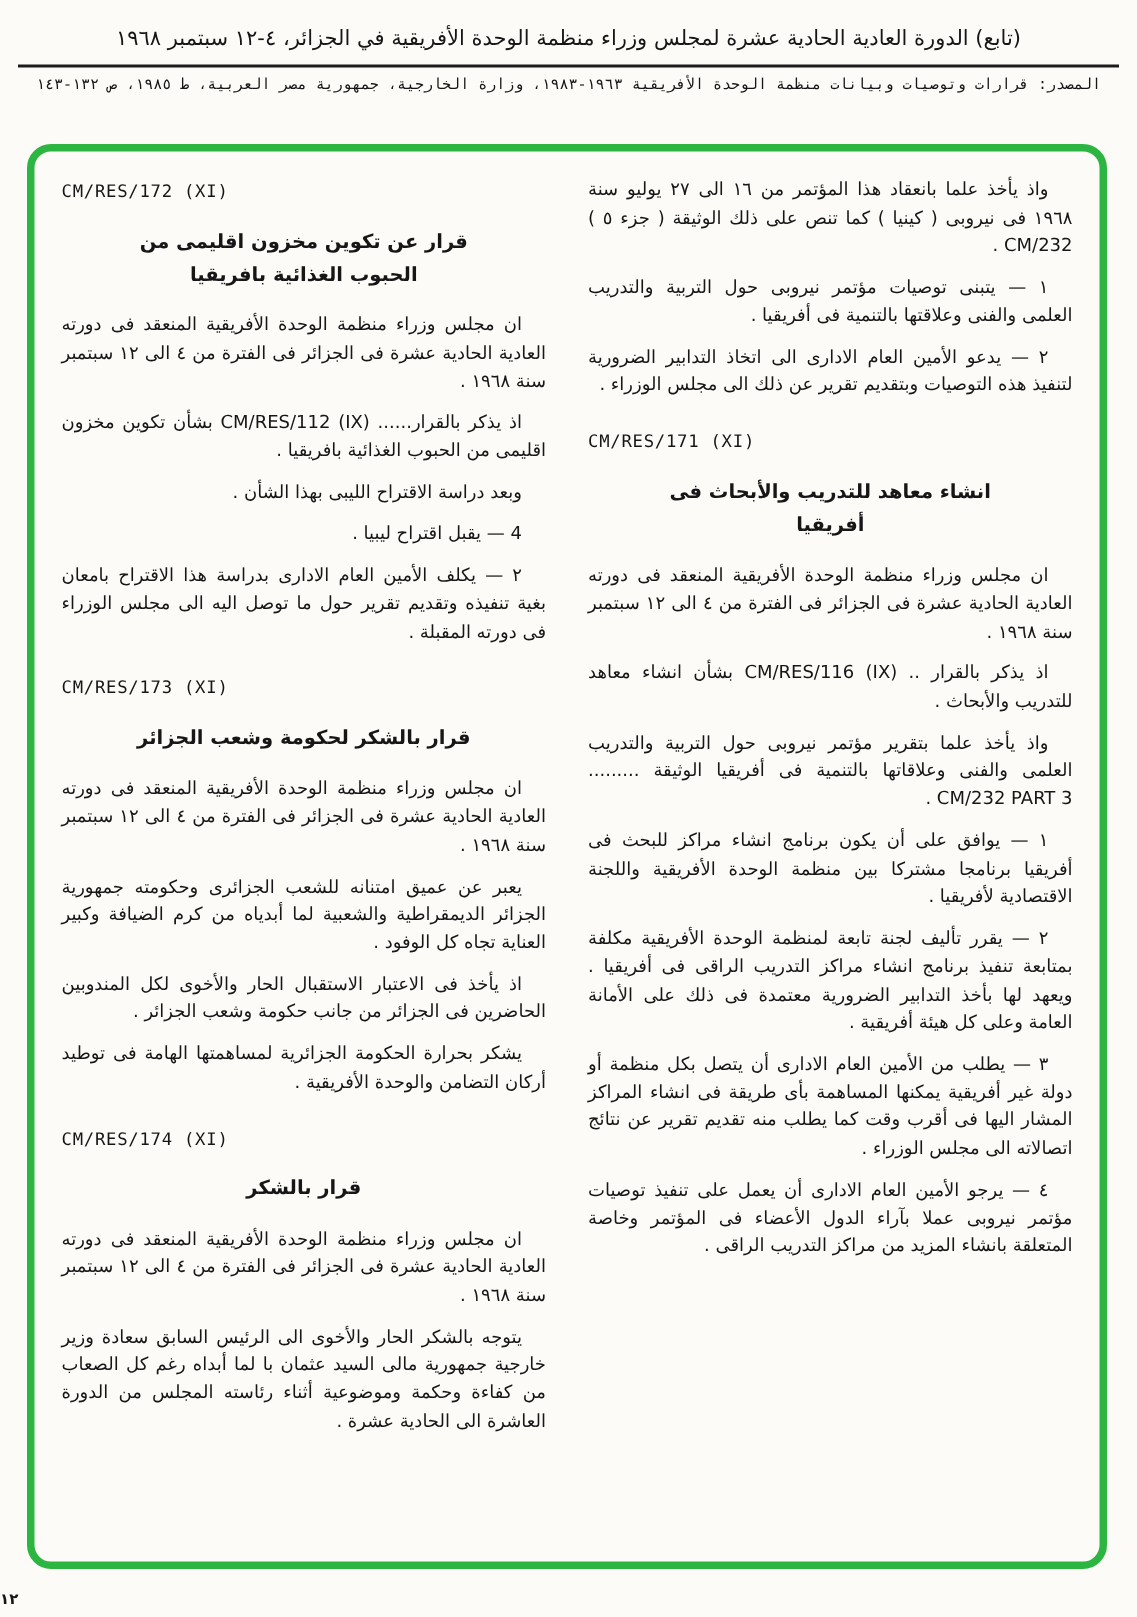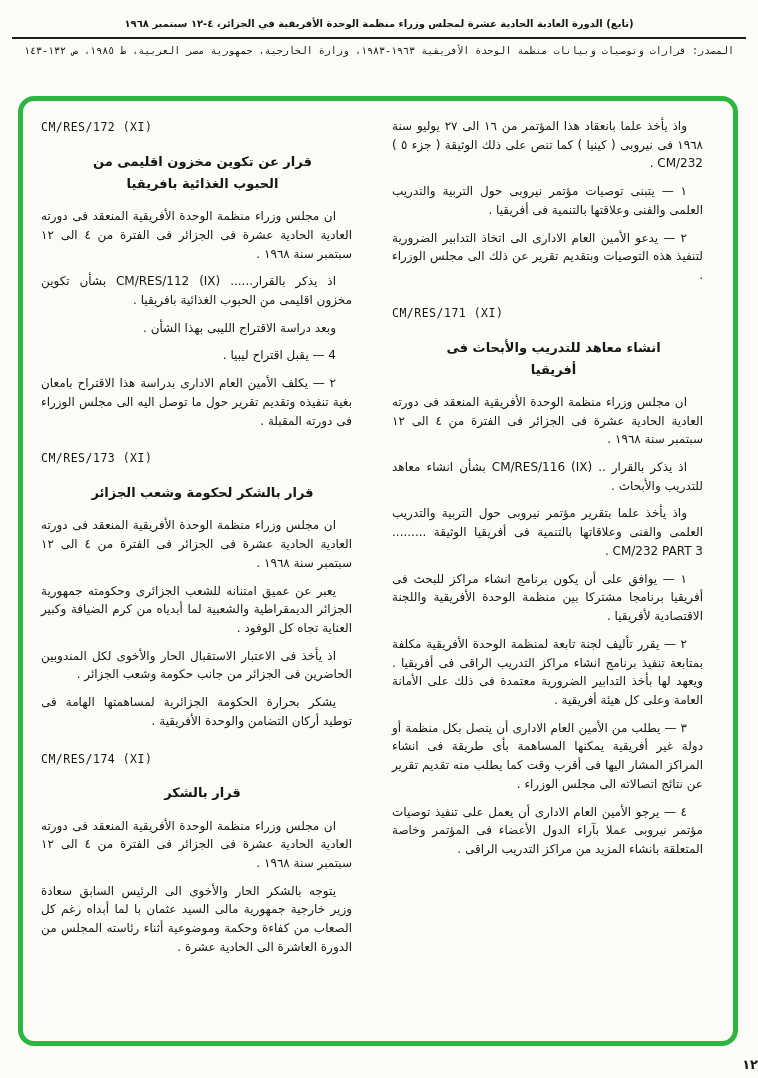--- a/index.html
+++ b/index.html
@@ -8,21 +8,21 @@
     position: relative;
     width: 758px;
     height: 1078px;
     background: #fcfbf8;
     font-family: "DejaVu Sans", sans-serif;
     color: #161616;
     overflow: hidden;
   }
   
   .header { padding-top: 16px; text-align: center; direction: rtl; }
-  .h1 { font-size: 10px; font-weight: bold; padding: 0 8px; line-height: 1.5; }
+  .h1 { font-size: 14px; font-weight: normal; padding: 0 8px; line-height: 1.5; }
   .h-rule { height: 1.5px; background: #1c1c1c; margin: 6px 12px 5px; }
   .h2 { font-size: 10px; padding: 0 4px; line-height: 1.5; font-family: Liberation Mono, monospace; }
   
   .frame {
     position: absolute;
     top: 96px;
     left: 18px;
     width: 720px;
     height: 950px;
     border: 5px solid #2db541;
@@ -31,21 +31,21 @@
     overflow: hidden;
   }
   .cols { display: flex; direction: rtl; gap: 28px; height: 100%; }
   .col {
     flex: 1;
     direction: rtl;
     text-align: justify;
     font-size: 12px;
     line-height: 1.56;
   }
-  .para { margin: 0 12px 9px 0; text-indent: 16px; }
+  .para { margin: 0 0 9px 0; text-indent: 16px; }
   .code {
     direction: ltr;
     text-align: left;
     font-family: "DejaVu Sans Mono", monospace;
     font-weight: normal;
     font-size: 11.5px;
     letter-spacing: 0.5px;
     margin: 20px 0 10px 0;
   }
   .code.first { margin-top: 2px; }
@@ -57,22 +57,22 @@
     margin: 14px auto 12px auto;
     max-width: 255px;
     text-indent: 0;
   }
   
   .page-num {
     position: absolute;
     bottom: 6px;
     left: 0;
     width: 100%;
-    text-align: right;
-    font-size: 13px;
+    text-align: left;
+    font-size: 10px;
     font-weight: bold;
   }
 </style>
 </head>
 <body>
 
 <div class="sheet">
 
   <div class="header">
     <div class="h1">(تابع) الدورة العادية الحادية عشرة لمجلس وزراء منظمة الوحدة الأفريقية في الجزائر، ٤-١٢ سبتمبر ١٩٦٨</div>

